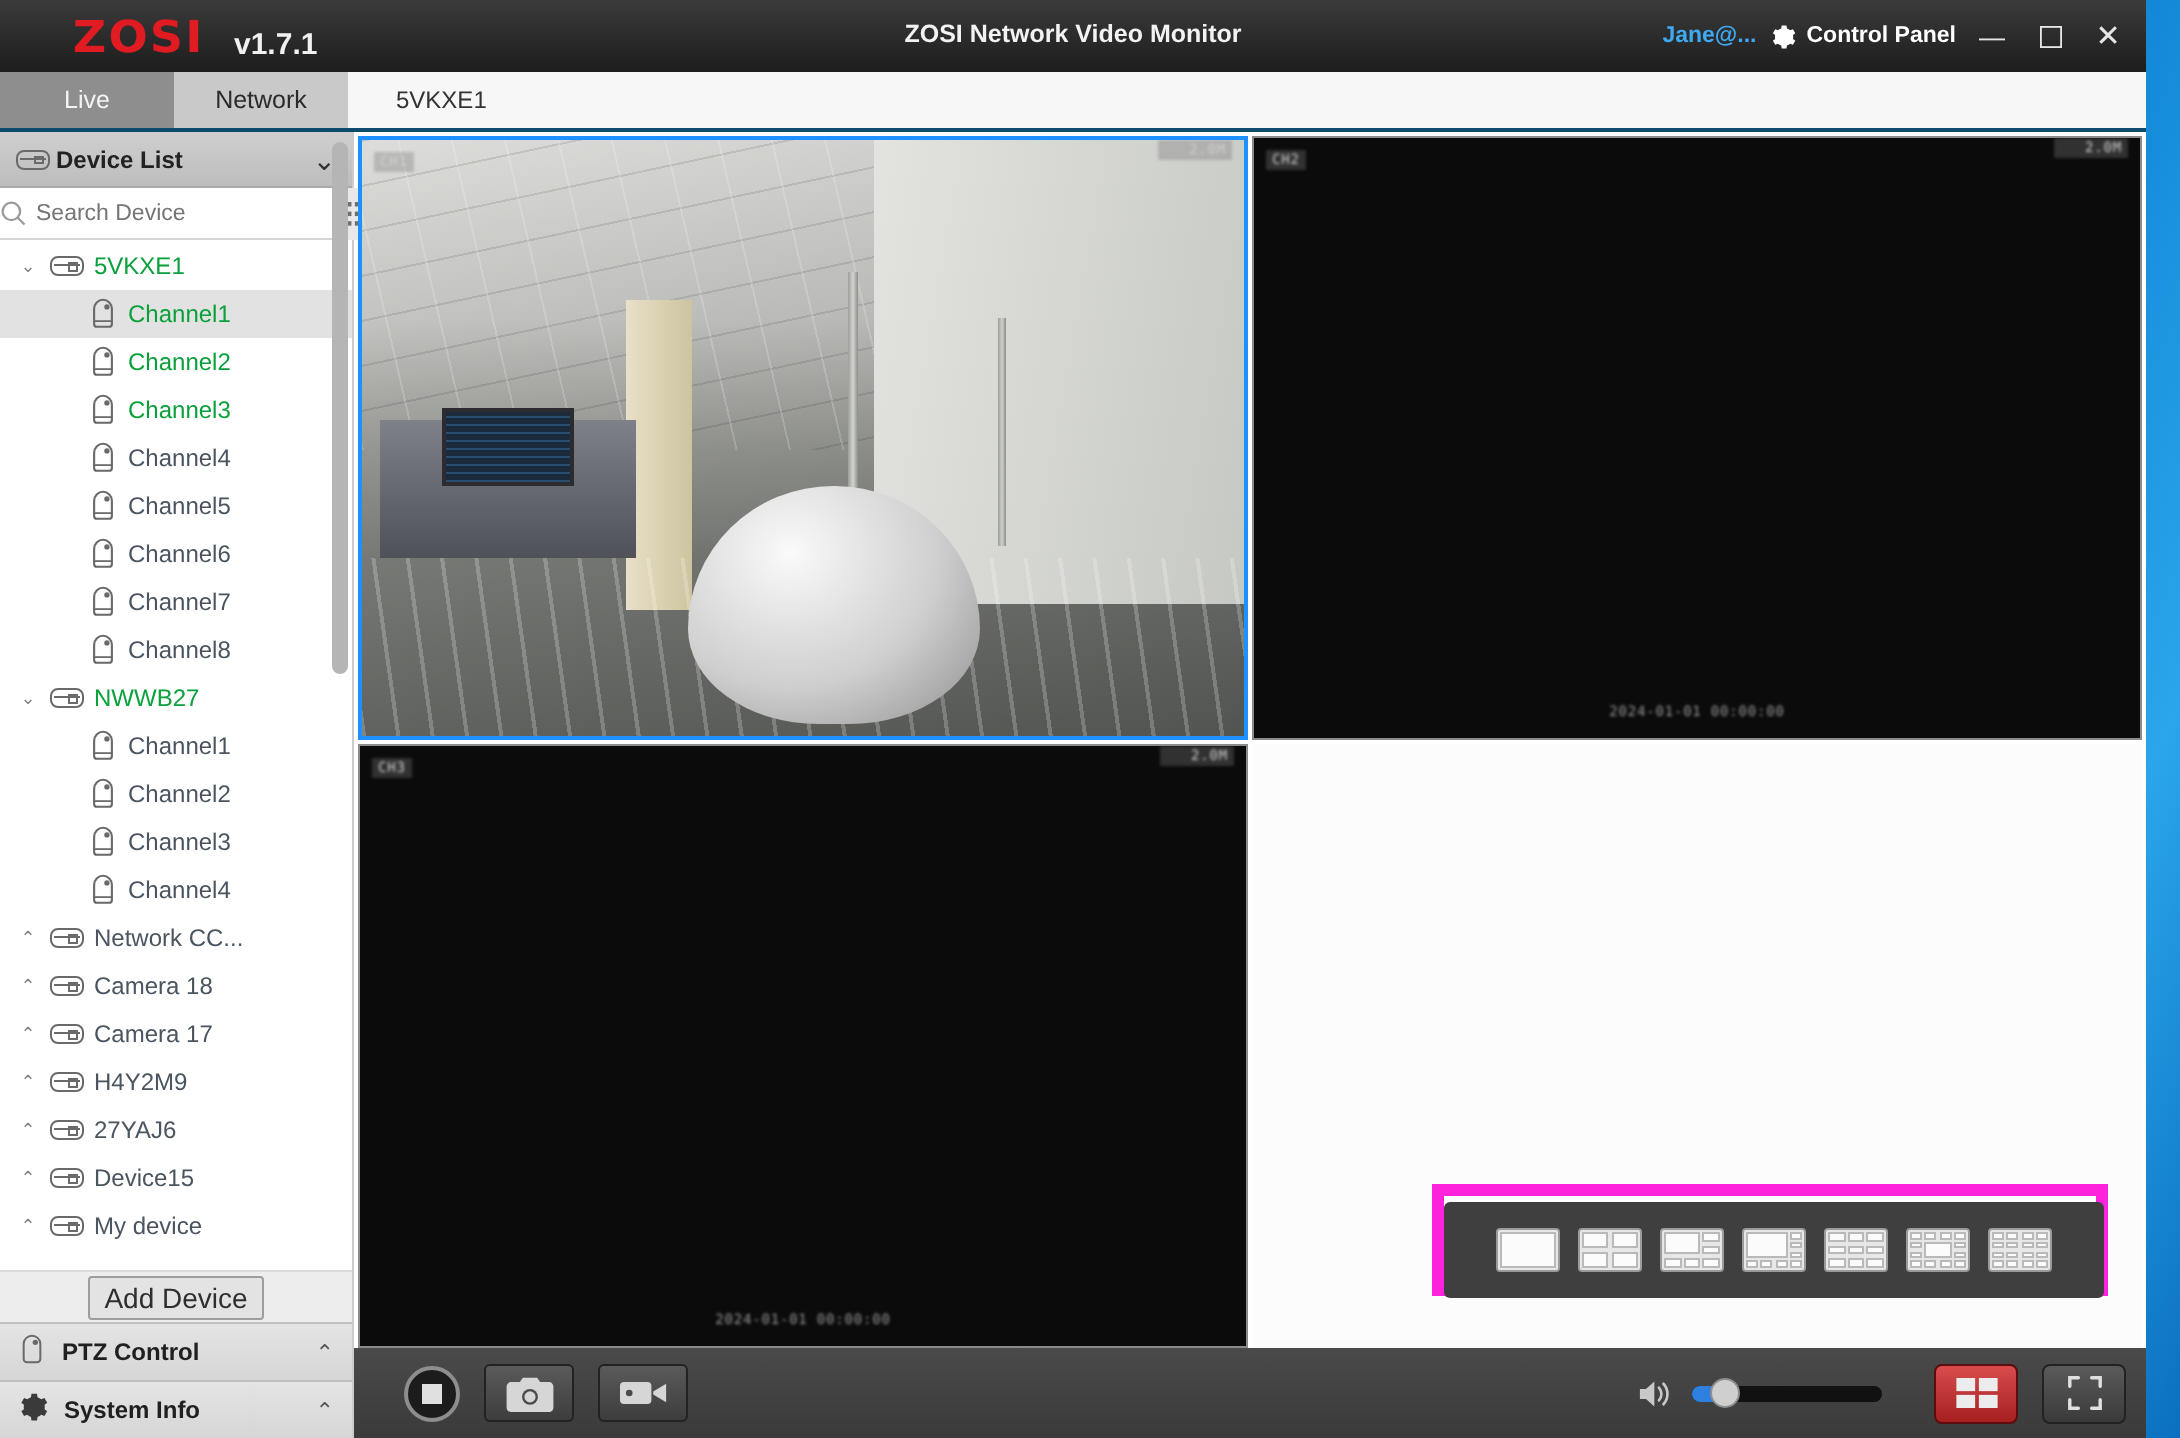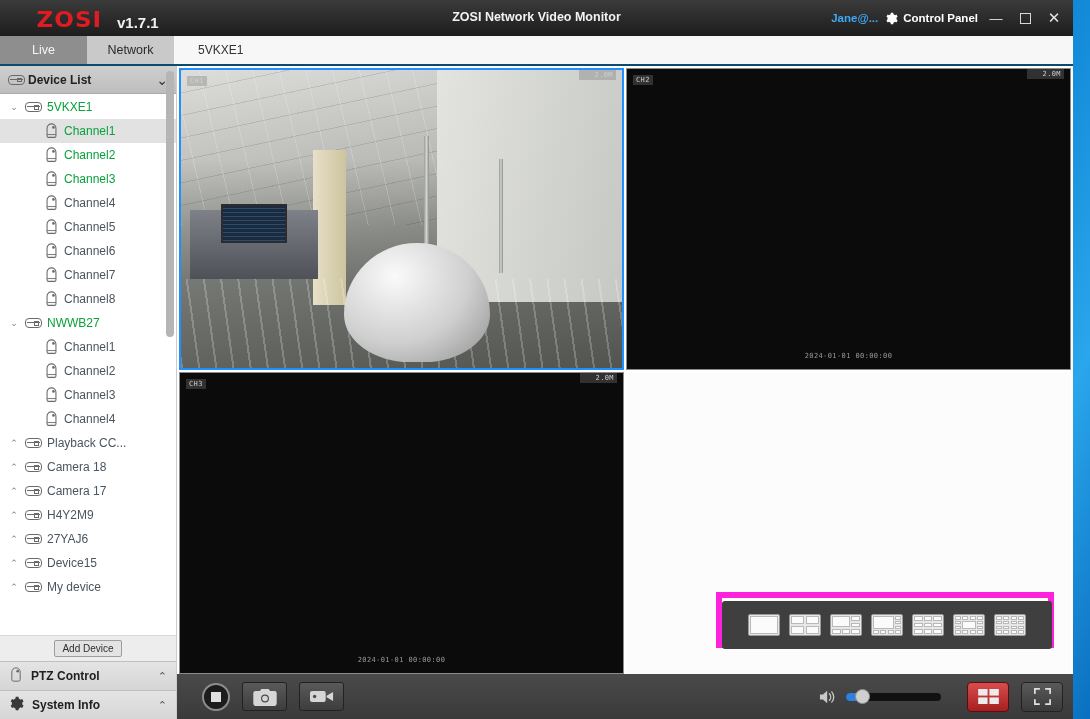--- a/index.html
+++ b/index.html
@@ -63,21 +63,21 @@
   .row.sel{ background:#e2e2e2; }
   .caret{ width:12px; font-size:9px; color:#808080; display:flex; align-items:center; justify-content:center;}
   .on{ color:#0aa13c; }
   .off{ color:#4a5560; }
   .nvr-ic{ width:17px; height:10px; border:1.3px solid #6a6a6a; border-radius:4px;
       position:relative; flex:0 0 17px;}
   .nvr-ic:before{ content:""; position:absolute; left:1px; right:1px; top:3px; height:1.2px; background:#6a6a6a;}
   .nvr-ic:after{ content:""; position:absolute; right:2px; bottom:1.2px; width:3px; height:2.5px; border:1px solid #6a6a6a;}
   .addbar{ height:26px; flex:0 0 26px; background:#ededed; display:flex;
     align-items:center; justify-content:center; border-top:1px solid #d9d9d9;}
-  .addbtn{ font-size:10px; color:#2f2f2f; border:1px solid #9d9d9d; background:#e3e3e3;
+  .addbtn{ font-size:14px; color:#2f2f2f; border:1px solid #9d9d9d; background:#e3e3e3;
     padding:2px 7px; border-radius:2px; }
   .panelrow{ height:29px; flex:0 0 29px; background:linear-gradient(#e4e4e4,#d6d6d6);
     border-top:1px solid #c0c0c0; display:flex; align-items:center; padding:0 9px; gap:8px;
     font-size:12px; color:#202020; font-weight:bold; }
   .panelrow .chev{ margin-left:auto; font-size:11px; color:#555; font-weight:normal;}
   .sb-scroll{ position:absolute; left:166px; top:5px; width:8px; height:266px;
      background:#b5b5b5; border-radius:4px; }
 
   
   #viewport{ flex:1; background:#fff; display:flex; flex-direction:column; min-width:0; }
@@ -196,20 +196,41 @@
 
   <div id="main">
 
     <div id="sidebar">
       <div class="sb-head">
         <span class="nvr-ic"></span>
         <span class="sb-head-label">Device List</span>
         <span style="font-size:14px;color:#333;">⌄</span>
       </div>
 
+      <div class="sb-search">
+        <span class="mag">
+          <svg width="14" height="14" viewBox="0 0 16 16">
+              <circle cx="6.5" cy="6.5" r="5" fill="none" stroke="#9a9a9a" stroke-width="1.3"></circle>
+              <line x1="10.3" y1="10.3" x2="14" y2="14" stroke="#9a9a9a" stroke-width="1.3"></line>
+            </svg>
+        </span>
+        <input placeholder="Search Device" style="">
+        <span class="listbtn">
+          <svg width="14" height="12" viewBox="0 0 16 14">
+            <g fill="#6f6f6f">
+                <rect x="0" y="0" width="3" height="2.6"></rect>
+                <rect x="5" y="0" width="11" height="2.6"></rect>
+            <rect x="0" y="5.6" width="3" height="2.6"></rect>
+                <rect x="5" y="5.6" width="11" height="2.6"></rect>
+            <rect x="0" y="11.2" width="3" height="2.6"></rect>
+                <rect x="5" y="11.2" width="11" height="2.6"></rect>
+              </g>
+          </svg>
+        </span>
+      </div>
 
       <div class="tree" id="tree">
           <div class="row dev">
             <span class="caret">⌄</span>
             <span class="nvr-ic"></span>
             <span class="on">5VKXE1</span>
           </div>
           <div class="row ch sel">
             <span style="display:flex;">
               <svg width="15" height="16" viewBox="0 0 16 18">
@@ -331,21 +352,21 @@
                 <path d="M3 6a5 5 0 0110 0v8.6a1.6 1.6 0 01-1.6 1.6H4.6A1.6 1.6 0 013 14.6z" fill="none" stroke="#6a6a6a" stroke-width="1.2"></path>
                 <circle cx="10.2" cy="5" r="1.5" fill="#6a6a6a"></circle>
                 <path d="M3 13h10" stroke="#6a6a6a" stroke-width="1"></path>
               </svg>
             </span>
             <span class="off">Channel4</span>
           </div>
           <div class="row dev">
             <span class="caret">⌃</span>
             <span class="nvr-ic"></span>
-            <span class="off">Playback CC...</span>
+            <span class="off">Network CC...</span>
           </div>
           <div class="row dev">
             <span class="caret">⌃</span>
             <span class="nvr-ic"></span>
             <span class="off">Camera 18</span>
           </div>
           <div class="row dev">
             <span class="caret">⌃</span>
             <span class="nvr-ic"></span>
             <span class="off">Camera 17</span>

